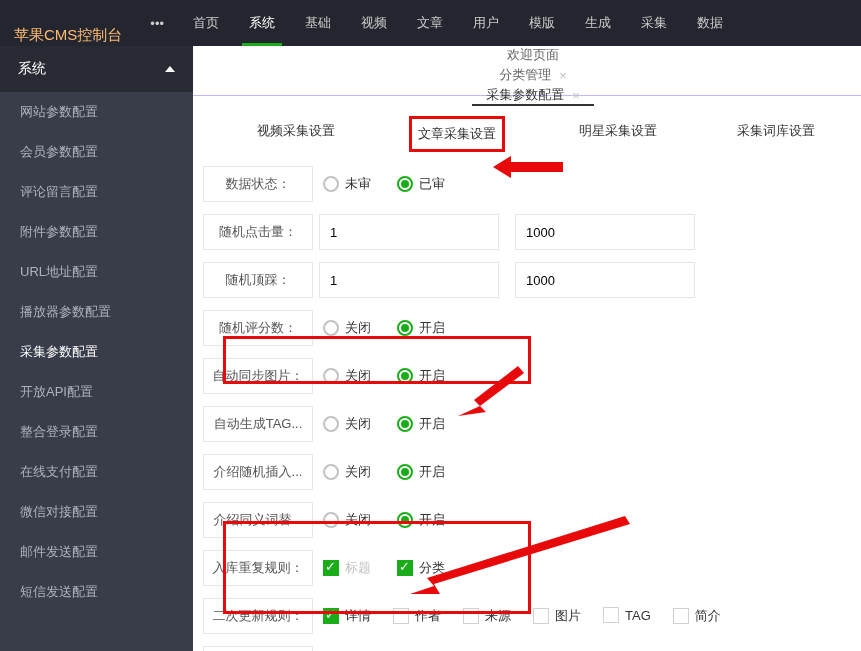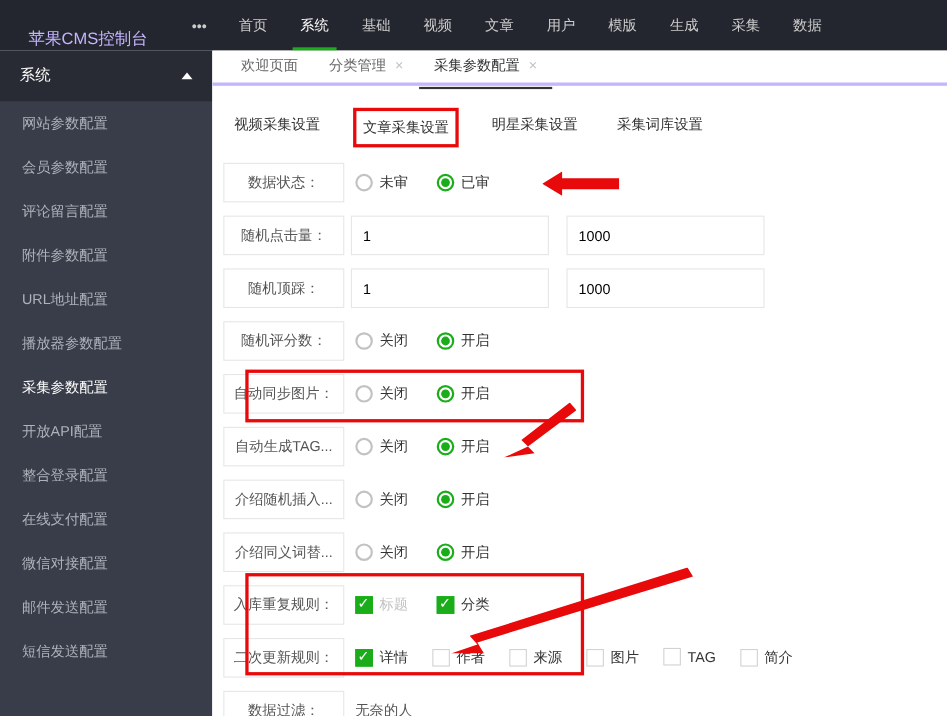--- a/index.html
+++ b/index.html
@@ -1,40 +1,40 @@
 <!DOCTYPE html>
 <html><head>
 <meta charset="utf-8">
 <style>
 * { box-sizing: border-box; margin: 0; padding: 0; }
 body { font-family: "Microsoft YaHei", Arial, sans-serif; font-size: 13px; color: #333; background: #fff; width: 861px; height: 651px; overflow: hidden; }
 
 .topbar { background: #23262e; height: 46px; display: flex; align-items: center; color: #ccc; }
-.brand { padding: 0 26px; font-size: 15px; color: #c4b5fd; white-space: nowrap; margin-top: 24px; }
+.brand { padding: 0 14px; font-size: 15px; color: #fdba74; white-space: nowrap; margin-top: 24px; }
 .dots { padding: 0 14px; color: #ccc; }
 .topnav { display: flex; height: 100%; }
 .topnav-item { padding: 0 15px; display: flex; align-items: center; cursor: pointer; color: #ccc; height: 100%; position: relative; }
 .topnav-item.active { color: #fff; }
 .topnav-item.active::after { content: ""; position: absolute; bottom: 0; left: 15%; width: 70%; height: 3px; background: #1aad19; }
 
 .layout { display: flex; height: calc(651px - 46px); }
 .sidebar { width: 193px; background: #393d49; color: #bfbfbf; overflow-y: auto; flex-shrink: 0; }
 .side-head { padding: 14px 18px; color: #fff; font-size: 14px; display: flex; justify-content: space-between; align-items: center; background: #282b33; }
 .side-chevron { border-left: 5px solid transparent; border-right: 5px solid transparent; border-bottom: 6px solid #fff; }
 .side-item { padding: 11px 20px; cursor: pointer; color: #aeb2bb; font-size: 13px; }
 .side-item.active { color: #fff; }
 
 .main { flex: 1; background: #fff; position: relative; overflow: hidden; }
-.tabs { height: 32px; border-bottom: 3px solid #c4b5fd; display: flex; align-items: center; padding-left: 12px; }
+.tabs { height: 50px; border-bottom: 1px solid #c4b5fd; display: flex; align-items: center; padding-left: 12px; flex-direction: column; }
 .tab { padding: 0 14px; height: 40px; display: flex; align-items: center; gap: 8px; cursor: pointer; color: #666; border-bottom: 2px solid transparent; }
 .tab.active { color: #333; border-bottom: 2px solid #333; }
 .tab-close { color: #c2c2c2; font-size: 13px; }
 
 .subtabs { display: flex; gap: 24px; padding: 20px 0 14px 14px; }
-.subtab { padding: 6px 6px; cursor: pointer; }
+.subtab { padding: 6px 6px; cursor: pointer; margin-left: 44px; }
 .subtab.highlighted { border: 3px solid #e8090b; }
 
 .form { padding: 0 10px; }
 .row { display: flex; align-items: center; margin-bottom: 12px; }
 .row .lab { width: 110px; border: 1px solid #e6e6e6; height: 36px; display: flex; align-items: center; justify-content: center; color: #555; white-space: nowrap; overflow: hidden; text-overflow: ellipsis; font-size: 13px; }
 .opts { display: flex; align-items: flex-start; gap: 26px; margin-left: 10px; }
 .radio { display: flex; align-items: center; gap: 6px; cursor: pointer; }
 .radio-circle { width: 16px; height: 16px; border: 2px solid #c2c2c2; border-radius: 50%; position: relative; }
 .radio.checked .radio-circle { border-color: #1aad19; }
 .radio.checked .radio-circle::after { content: ""; position: absolute; width: 8px; height: 8px; background: #1aad19; border-radius: 50%; top: 2px; left: 2px; }

